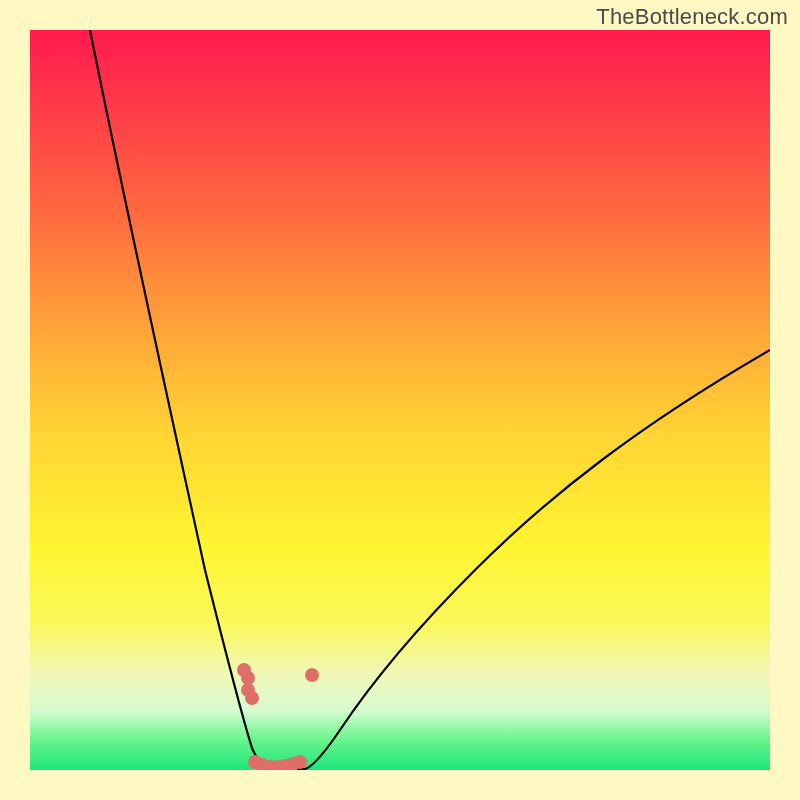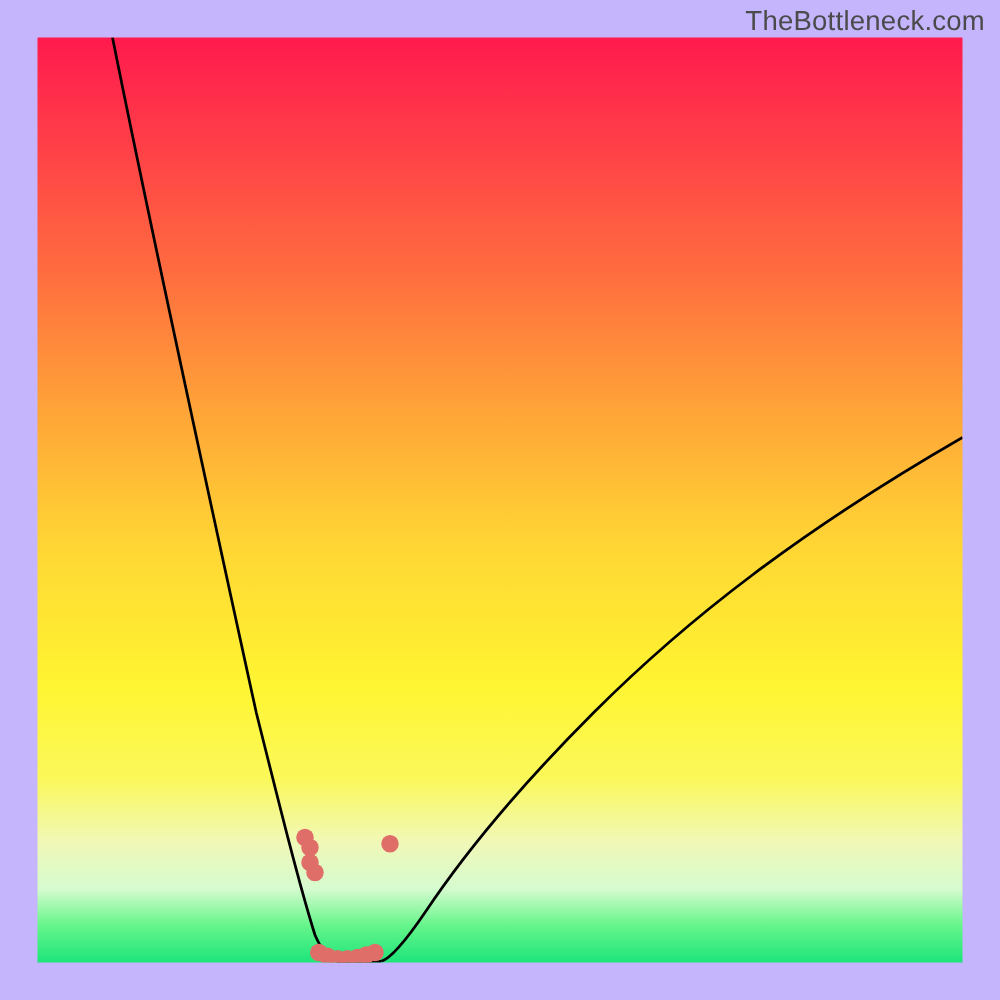--- a/index.html
+++ b/index.html
@@ -10,21 +10,21 @@
     overflow: hidden;
     background: #000;
     font-family: Arial, Helvetica, sans-serif;
   }
   .frame {
     position: absolute;
     left: 0;
     top: 0;
     width: 800px;
     height: 800px;
-    background: #c4b5fd;
+    background: #fef9c3;
   }
   .plot {
     position: absolute;
     left: 30px;
     top: 30px;
     width: 740px;
     height: 740px;
     background: linear-gradient(
       to bottom,
       #ff1a4d 0%,

